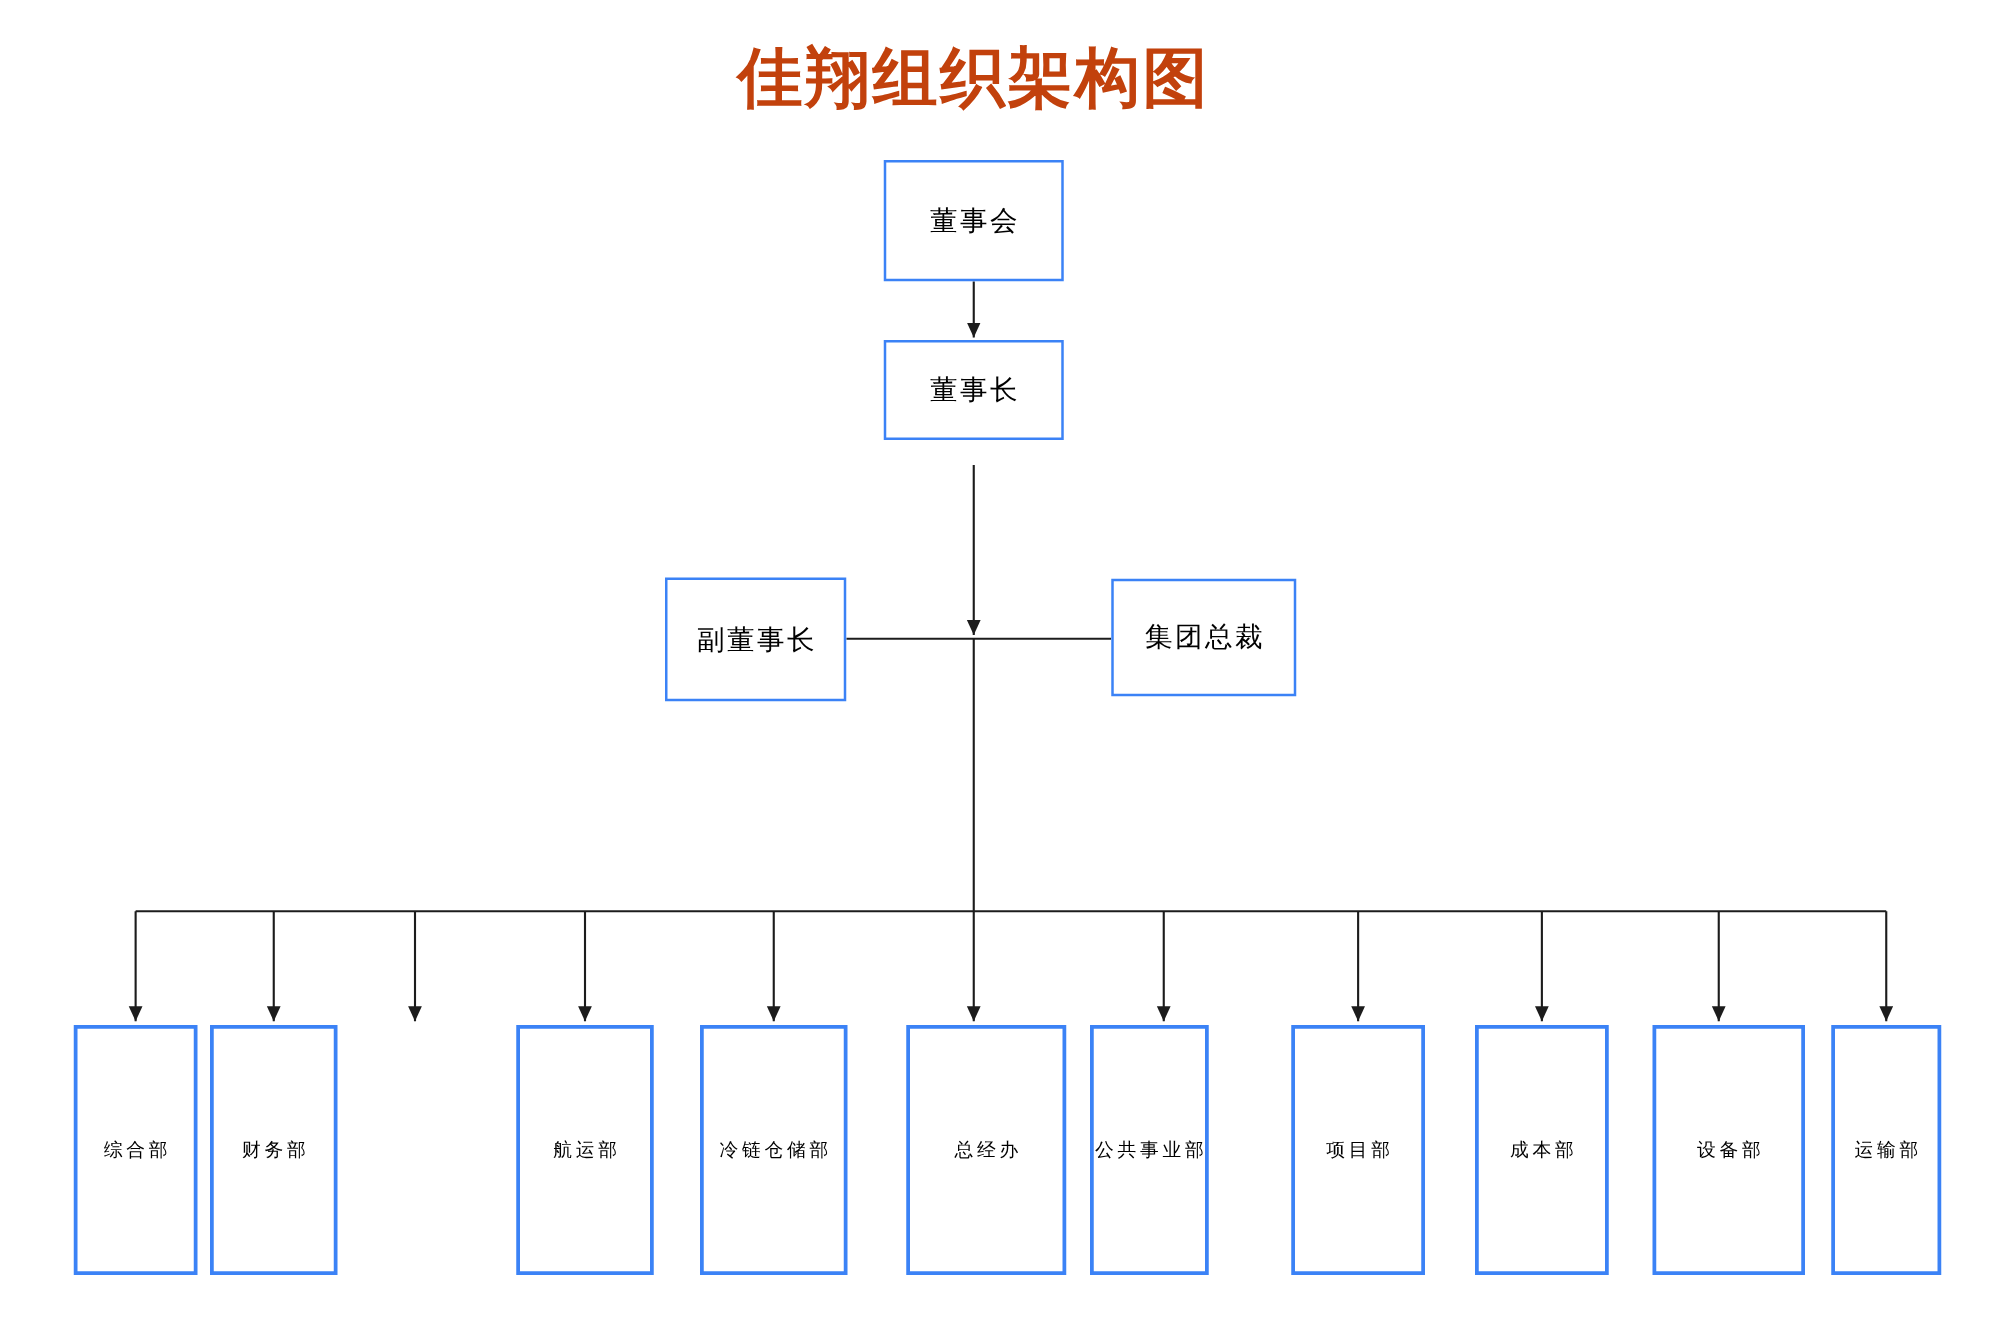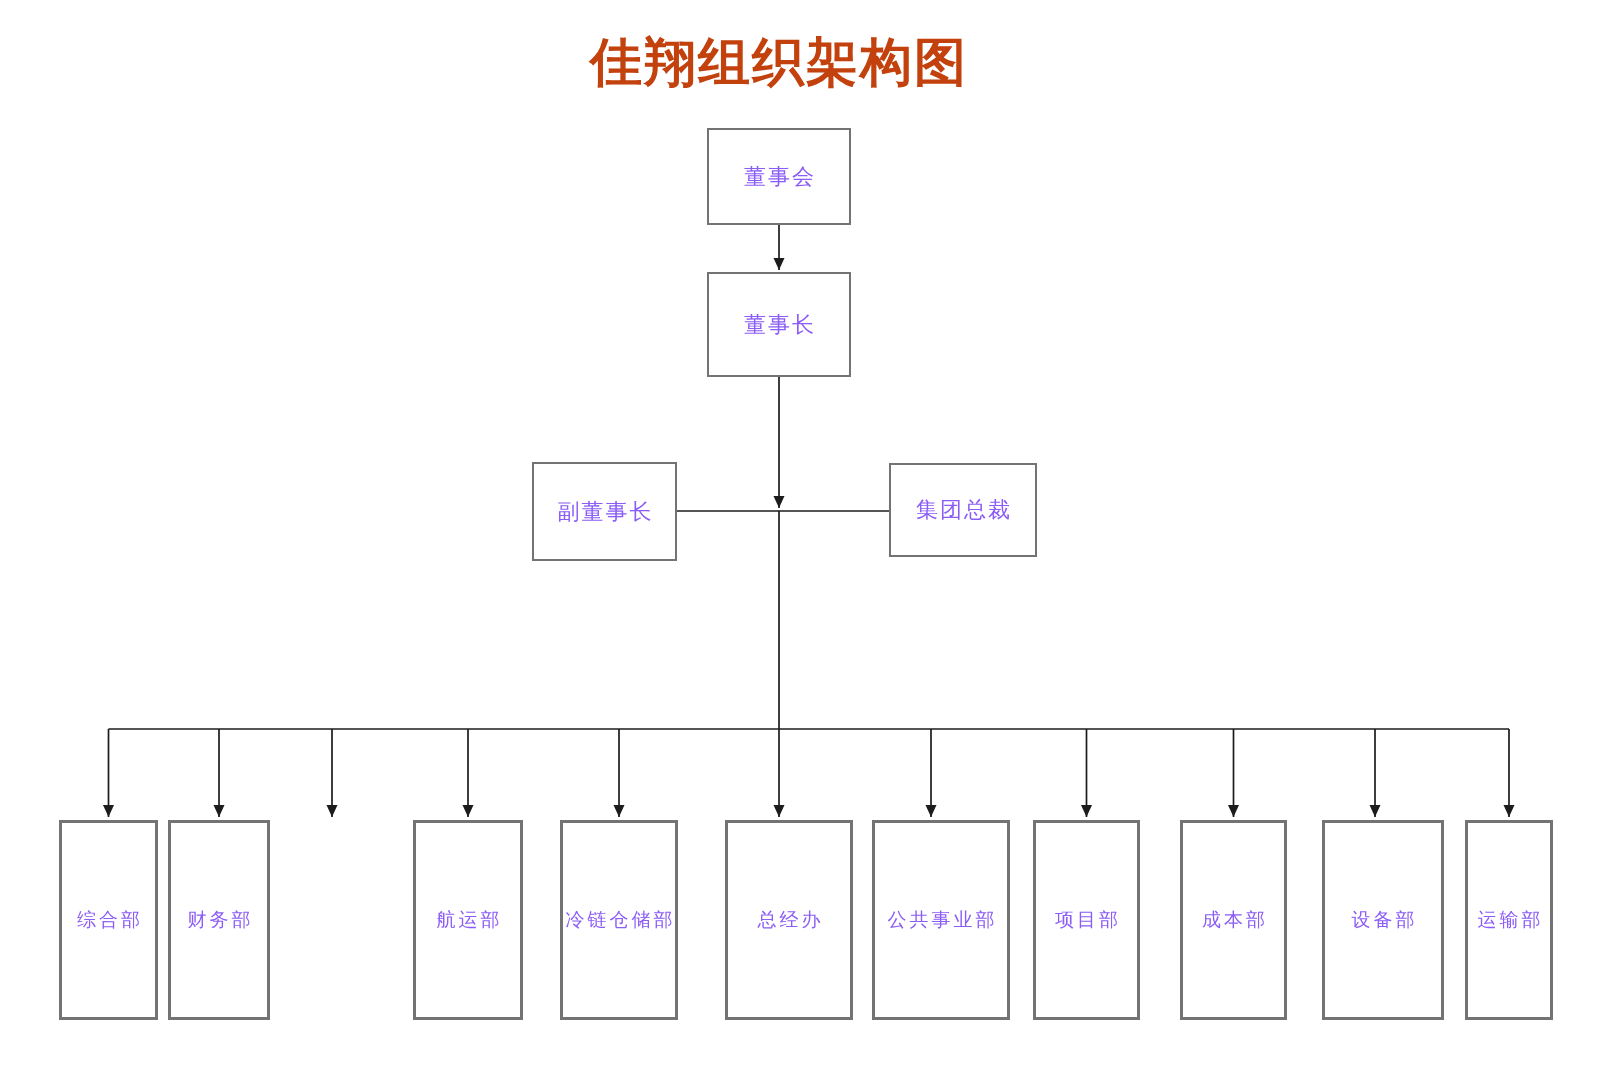--- a/index.html
+++ b/index.html
@@ -26,31 +26,31 @@
   }
   .connectors {
     position: absolute;
     left: 0; top: 0;
     width: 1600px; height: 1065px;
   }
   .connectors line { stroke: #1c1c1c; stroke-width: 1.7px; }
   .box {
     position: absolute;
     background: #ffffff;
-    border: 3px solid #737373;
+    border: 3px solid #3b82f6;
     box-sizing: border-box;
     display: flex;
     align-items: center;
     justify-content: center;
-    color: #8b5cf6;
+    color: #000000;
     white-space: nowrap;
     font-family: Liberation Serif, serif;
   }
   .exec { font-size: 22px; letter-spacing: 2px; text-indent: 2px; border-width: 2.6px; }
-  .dept { top: 820px; height: 200px; font-size: 19px; letter-spacing: 3px; text-indent: 3px; }
+  .dept { top: 820px; height: 200px; font-size: 15px; letter-spacing: 3px; text-indent: 3px; }
 </style>
 </head>
 <body>
 
 <div class="canvas">
 
   <h1 class="title">佳翔组织架构图</h1>
 
   <svg class="connectors" width="1600" height="1065" viewBox="0 0 1600 1065" aria-hidden="true">
     <defs>
@@ -79,21 +79,21 @@
     <line x1="1086.5" y1="729" x2="1086.5" y2="817" marker-end="url(#arrow)"></line>
     <line x1="1233.5" y1="729" x2="1233.5" y2="817" marker-end="url(#arrow)"></line>
     <line x1="1375" y1="729" x2="1375" y2="817" marker-end="url(#arrow)"></line>
     <line x1="1509" y1="729" x2="1509" y2="817" marker-end="url(#arrow)"></line>
   </svg>
 
   <div class="box exec" style="left:707px; top:128px; width:144px; height:97px;">
     <span>董事会</span>
   </div>
 
-  <div class="box exec" style="left:707px; top:272px; width:144px; height:105px;">
+  <div class="box exec" style="left:707px; top:272px; width:144px; height:80px;">
     <span>董事长</span>
   </div>
 
   <div class="box exec" style="left:532px; top:462px; width:145px; height:99px;">
     <span>副董事长</span>
   </div>
 
   <div class="box exec" style="left:889px; top:463px; width:148px; height:94px;">
     <span>集团总裁</span>
   </div>
@@ -112,21 +112,21 @@
   </div>
 
   <div class="box dept" style="left:560px; width:118px;">
     <span>冷链仓储部</span>
   </div>
 
   <div class="box dept" style="left:725px; width:128px;">
     <span>总经办</span>
   </div>
 
-  <div class="box dept" style="left:872px; width:138px;">
+  <div class="box dept" style="left:872px; width:95px;">
     <span>公共事业部</span>
   </div>
 
   <div class="box dept" style="left:1033px; width:107px;">
     <span>项目部</span>
   </div>
 
   <div class="box dept" style="left:1180px; width:107px;">
     <span>成本部</span>
   </div>

